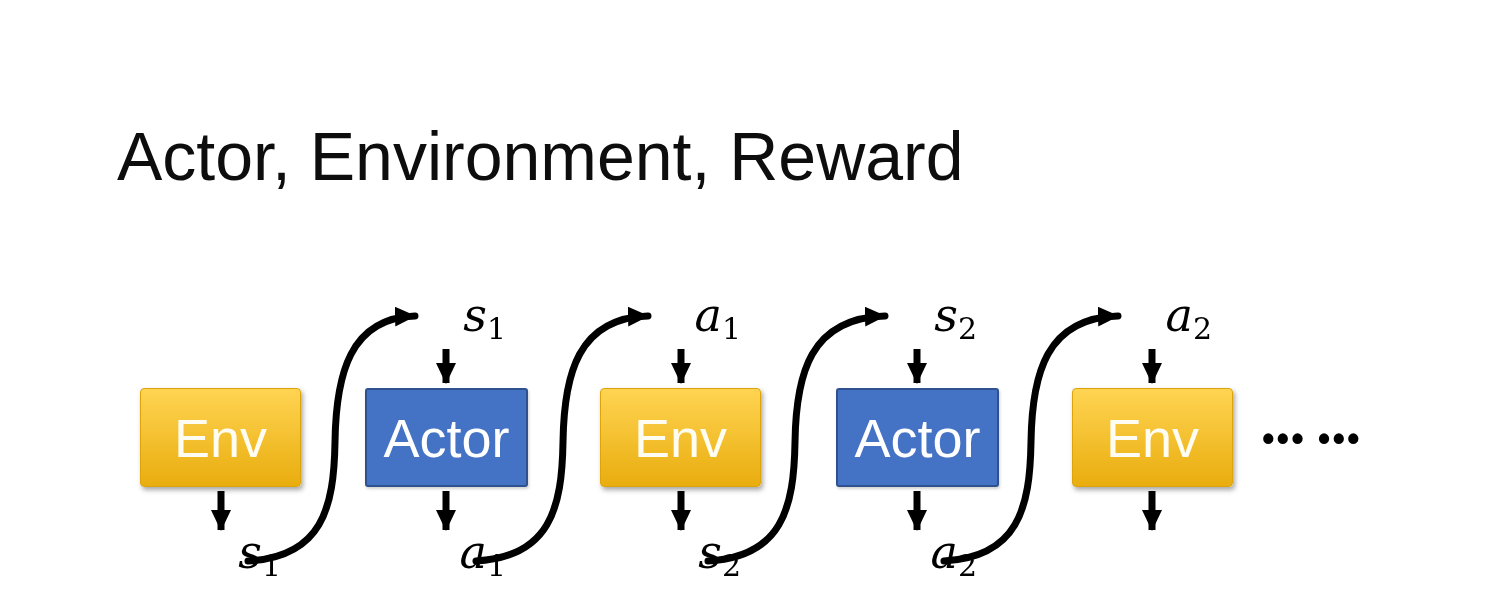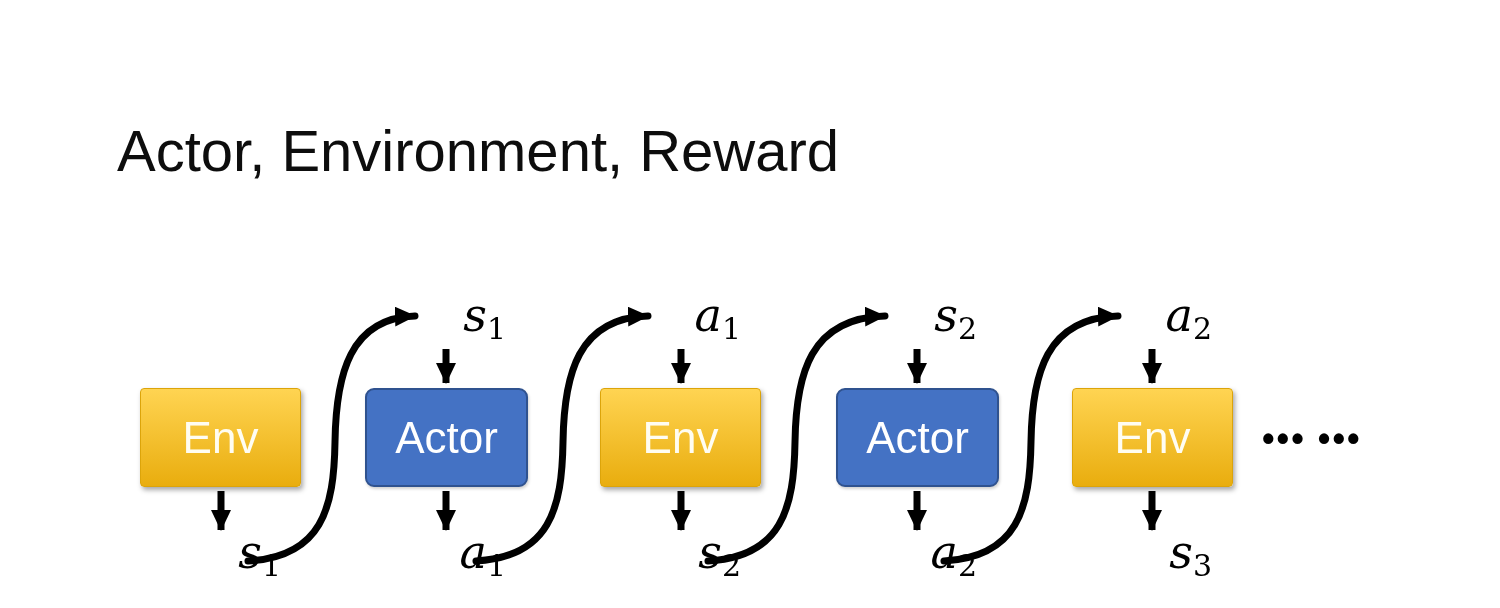--- a/index.html
+++ b/index.html
@@ -11,21 +11,21 @@
     background: #ffffff;
     overflow: hidden;
     font-family: "Liberation Sans", sans-serif;
   }
 
   .title {
     position: absolute;
     left: 117px;
     top: 122px;
     margin: 0;
-    font-size: 58px;
+    font-size: 68px;
     font-weight: 300;
     line-height: 1;
     letter-spacing: 0px;
     color: #0d0d0d;
     white-space: nowrap;
   }
 
   .arrows {
     position: absolute;
     left: 0; top: 0;
@@ -41,35 +41,35 @@
   .arrows path.curve { stroke-width: 7; stroke-linecap: round; }
 
   .box {
     position: absolute;
     top: 388px;
     height: 99px;
     display: flex;
     align-items: center;
     justify-content: center;
     box-sizing: border-box;
-    font-size: 44px;
+    font-size: 54px;
   }
   .box.env {
     width: 161px;
     background: linear-gradient(180deg, var(--env-top, #FFD452), var(--env-bottom, #E9AD0E));
     border: 1px solid #DCA40A;
     border-radius: 4px;
     box-shadow: 2px 3px 5px rgba(0,0,0,0.35);
     color: #FFFDF2;
   }
   .box.actor {
     width: 163px;
     background: var(--actor-fill, #4472C4);
     border: 2px solid var(--actor-border, #2F528F);
-    border-radius: 9px;
+    border-radius: 3px;
     box-shadow: 1px 2px 3px rgba(0,0,0,0.18);
     color: #ffffff;
   }
 
   .mlabel {
     position: absolute;
     width: 120px;
     text-align: right;
     font-family: "DejaVu Serif", "Liberation Serif", serif;
     font-style: italic;
@@ -147,17 +147,16 @@
 
   <div class="mlabel top" style="left:386px"><span>s</span><sub>1</sub></div>
   <div class="mlabel top" style="left:621px"><span>a</span><sub>1</sub></div>
   <div class="mlabel top" style="left:857px"><span>s</span><sub>2</sub></div>
   <div class="mlabel top" style="left:1092px"><span>a</span><sub>2</sub></div>
 
   <div class="mlabel bottom" style="left:161px"><span>s</span><sub>1</sub></div>
   <div class="mlabel bottom" style="left:386px"><span>a</span><sub>1</sub></div>
   <div class="mlabel bottom" style="left:621px"><span>s</span><sub>2</sub></div>
   <div class="mlabel bottom" style="left:857px"><span>a</span><sub>2</sub></div>
-  <div class="mlabel bottom" style="left:1092px"><span>s</span><sub>3</sub></div>
 
   <div class="dots">••• •••</div>
 
 </div>
 
 </body></html>

